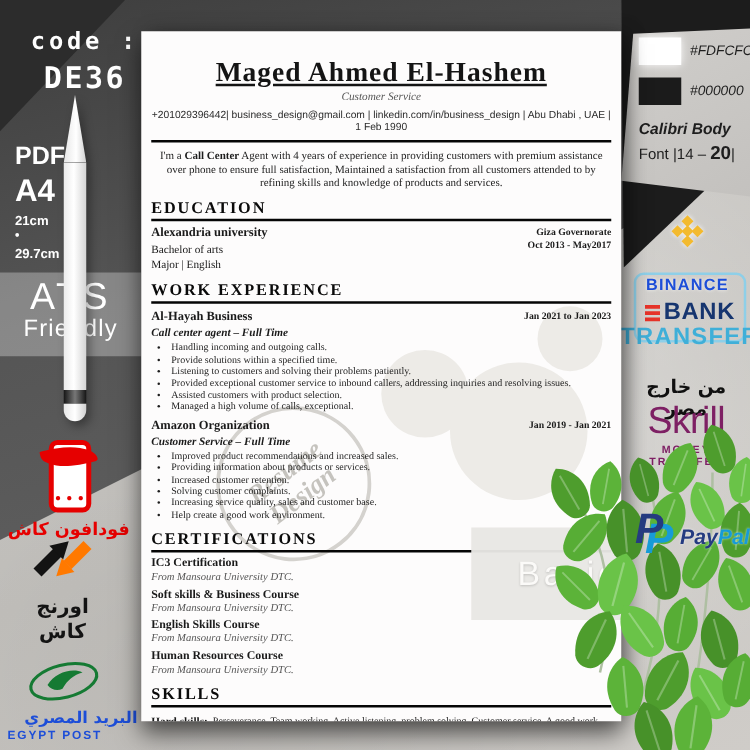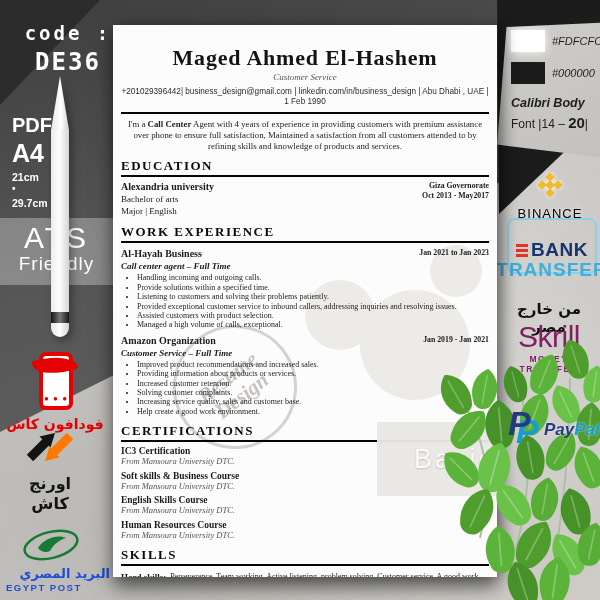--- a/index.html
+++ b/index.html
@@ -68,21 +68,21 @@
   .swatch{width:34px;height:22px;flex:0 0 auto;}
   .swatch.white{background:#fff;box-shadow:0 0 8px rgba(255,255,255,.95);}
   .swatch.black{background:#1b1b1b;}
   .swatch-label{font-style:italic;font-size:11px;margin-left:7px;}
   .panel-font-name{font-style:italic;font-size:12.5px;font-weight:bold;margin:12px 0 0 16px;}
   .panel-font-size{font-size:12px;margin:4px 0 0 16px;}
   .panel-font-size b{font-size:15px;}
   
   .binance{position:absolute;left:505px;top:170px;width:90px;text-align:center;}
   .binance svg{filter:drop-shadow(0 0 2px rgba(255,255,255,.9));}
-  .binance-label{color:#000000;font-weight:normal;font-size:13px;letter-spacing:1px;margin-top:2px;
+  .binance-label{color:#1d4ed8;font-weight:bold;font-size:13px;letter-spacing:1px;margin-top:15px;
     text-shadow:0 0 3px rgba(255,255,255,.85);}
   .ebank{position:absolute;left:507px;top:218px;width:86px;height:52px;border:2px solid #8ECFE8;
     border-radius:8px;display:flex;flex-direction:column;align-items:center;justify-content:center;}
   .ebank-row{display:flex;align-items:center;margin-top:28px;}
   .ebank-word1{color:#16356F;font-weight:bold;font-size:19px;letter-spacing:.5px;margin-left:2px;}
   .ebank-word2{color:#3FAFD8;font-weight:bold;font-size:19px;letter-spacing:1px;margin-top:-2px;}
   .outside-egypt{position:absolute;left:498px;top:300px;width:102px;text-align:center;
     color:#101010;font-weight:bold;font-size:15px;font-family:"DejaVu Sans",sans-serif;}
   .skrill{position:absolute;left:498px;top:320px;width:102px;text-align:center;color:#7E2064;}
   .skrill-label{font-size:30px;font-weight:normal;letter-spacing:-.5px;}
@@ -108,21 +108,21 @@
     border-radius:50%;transform:rotate(-38deg);display:flex;flex-direction:column;align-items:center;
     justify-content:center;color:rgba(160,156,148,.6);
     font-family:"Liberation Serif","DejaVu Serif",serif;font-weight:bold;font-style:italic;}
   .stamp-line{font-size:21px;line-height:23px;}
   .basic-box{position:absolute;right:0;top:397px;width:120px;height:74px;background:rgba(232,231,228,.96);
     z-index:2;display:flex;align-items:center;justify-content:flex-end;}
   .basic-label{color:#fbfaf8;font-size:27px;letter-spacing:3px;padding-right:2px;
     text-shadow:0 1px 2px rgba(0,0,0,.18);}
   .page-content{position:relative;z-index:1;padding:20px 8px 0;color:#1a1a1a;
     font-family:"Liberation Serif","DejaVu Serif",serif;}
-  .r-name{text-align:center;font-size:22px;line-height:26px;font-weight:bold;letter-spacing:.8px;color:#141414;}
+  .r-name{text-align:center;font-size:22px;line-height:26px;font-weight:bold;letter-spacing:.8px;color:#141414;text-decoration:underline;}
   .r-title{text-align:center;font-size:9px;line-height:11px;font-style:italic;color:#555;margin-top:1px;}
   .r-contact{text-align:center;font-size:8.2px;line-height:10px;margin-top:4px;color:#2b2b2b;
     font-family:"Liberation Sans",sans-serif;}
   .r-rule{border:none;border-top:2px solid #050505;margin:5px 0 0;}
   .r-summary{text-align:center;font-size:8.8px;line-height:10.8px;margin:5px 4px 0;color:#1d1d1d;}
   .r-h2{font-size:13px;line-height:15px;font-weight:bold;letter-spacing:1.5px;color:#0a0a0a;
     border-bottom:2px solid #050505;padding-bottom:2px;margin-top:7px;}
   .row-between{display:flex;justify-content:space-between;align-items:flex-start;}
   .edu-block{margin-top:4px;}
   .bold-line{font-size:10px;line-height:12px;font-weight:bold;}

